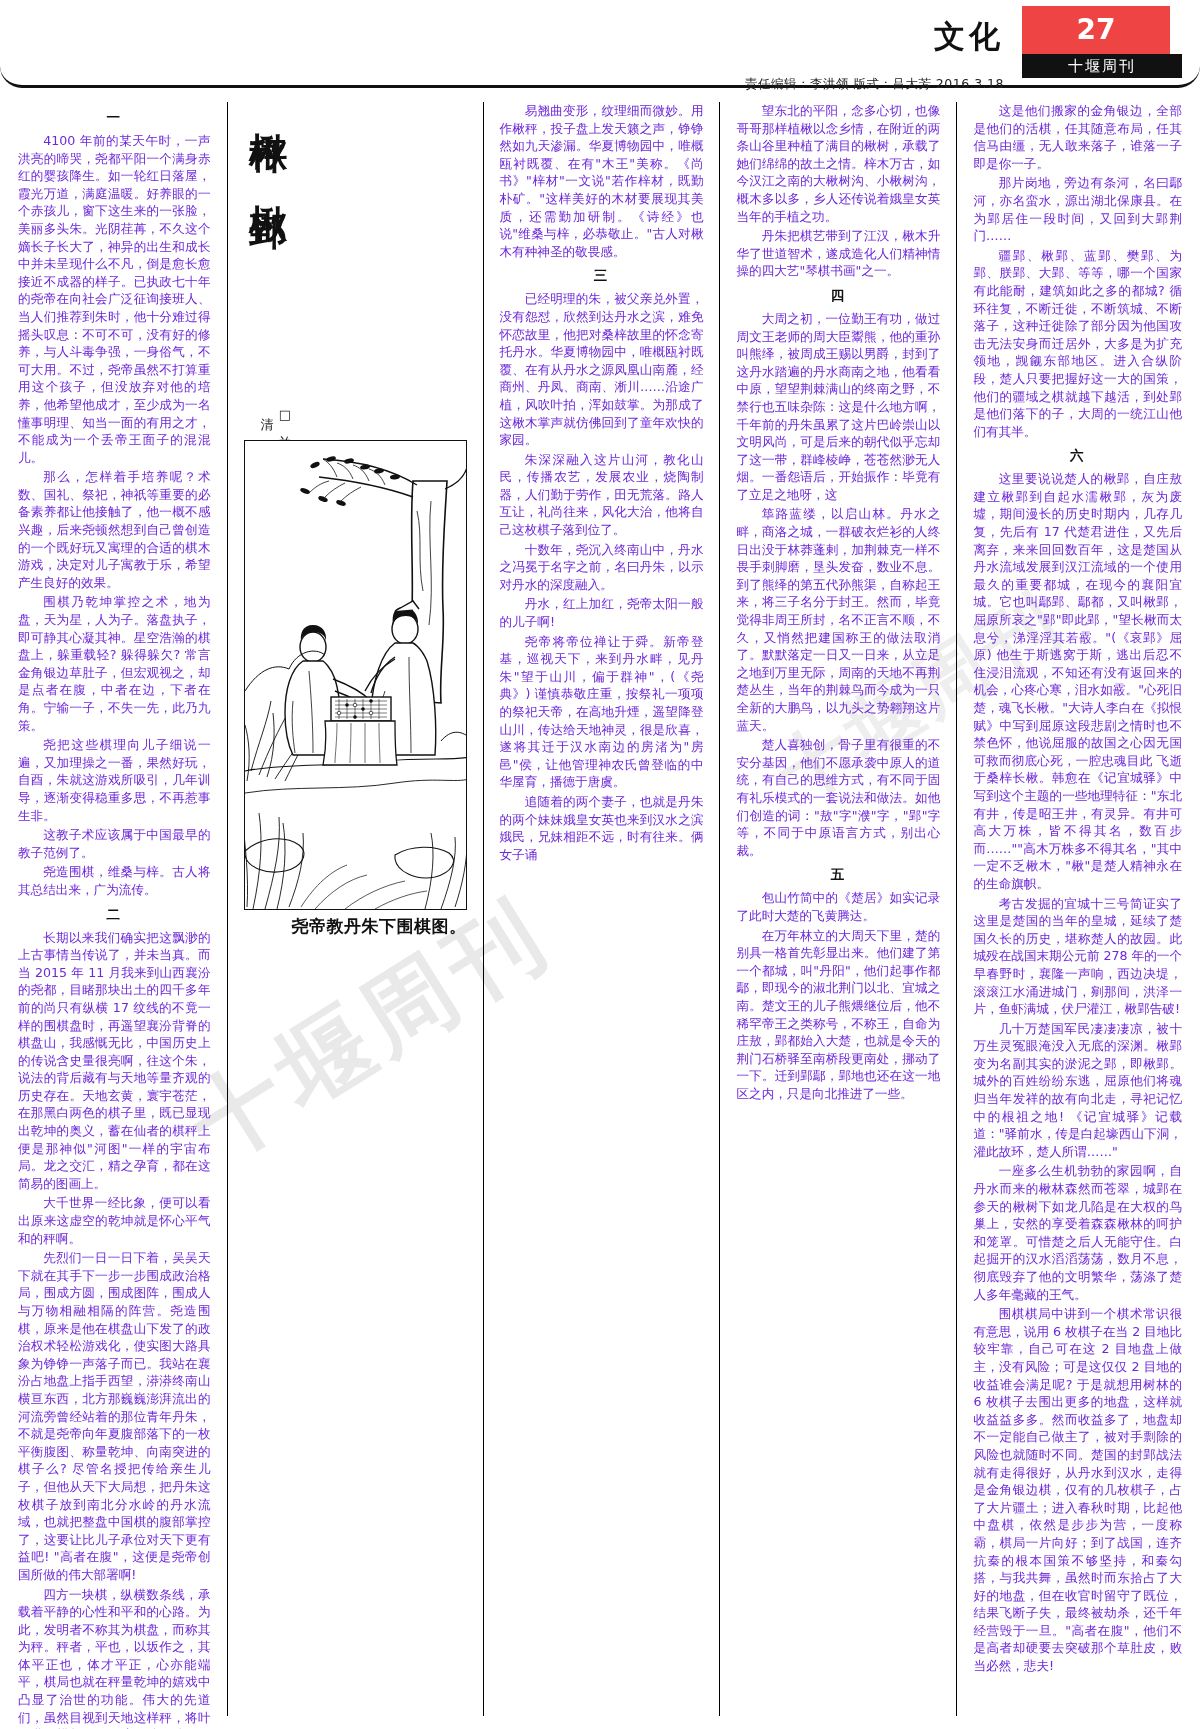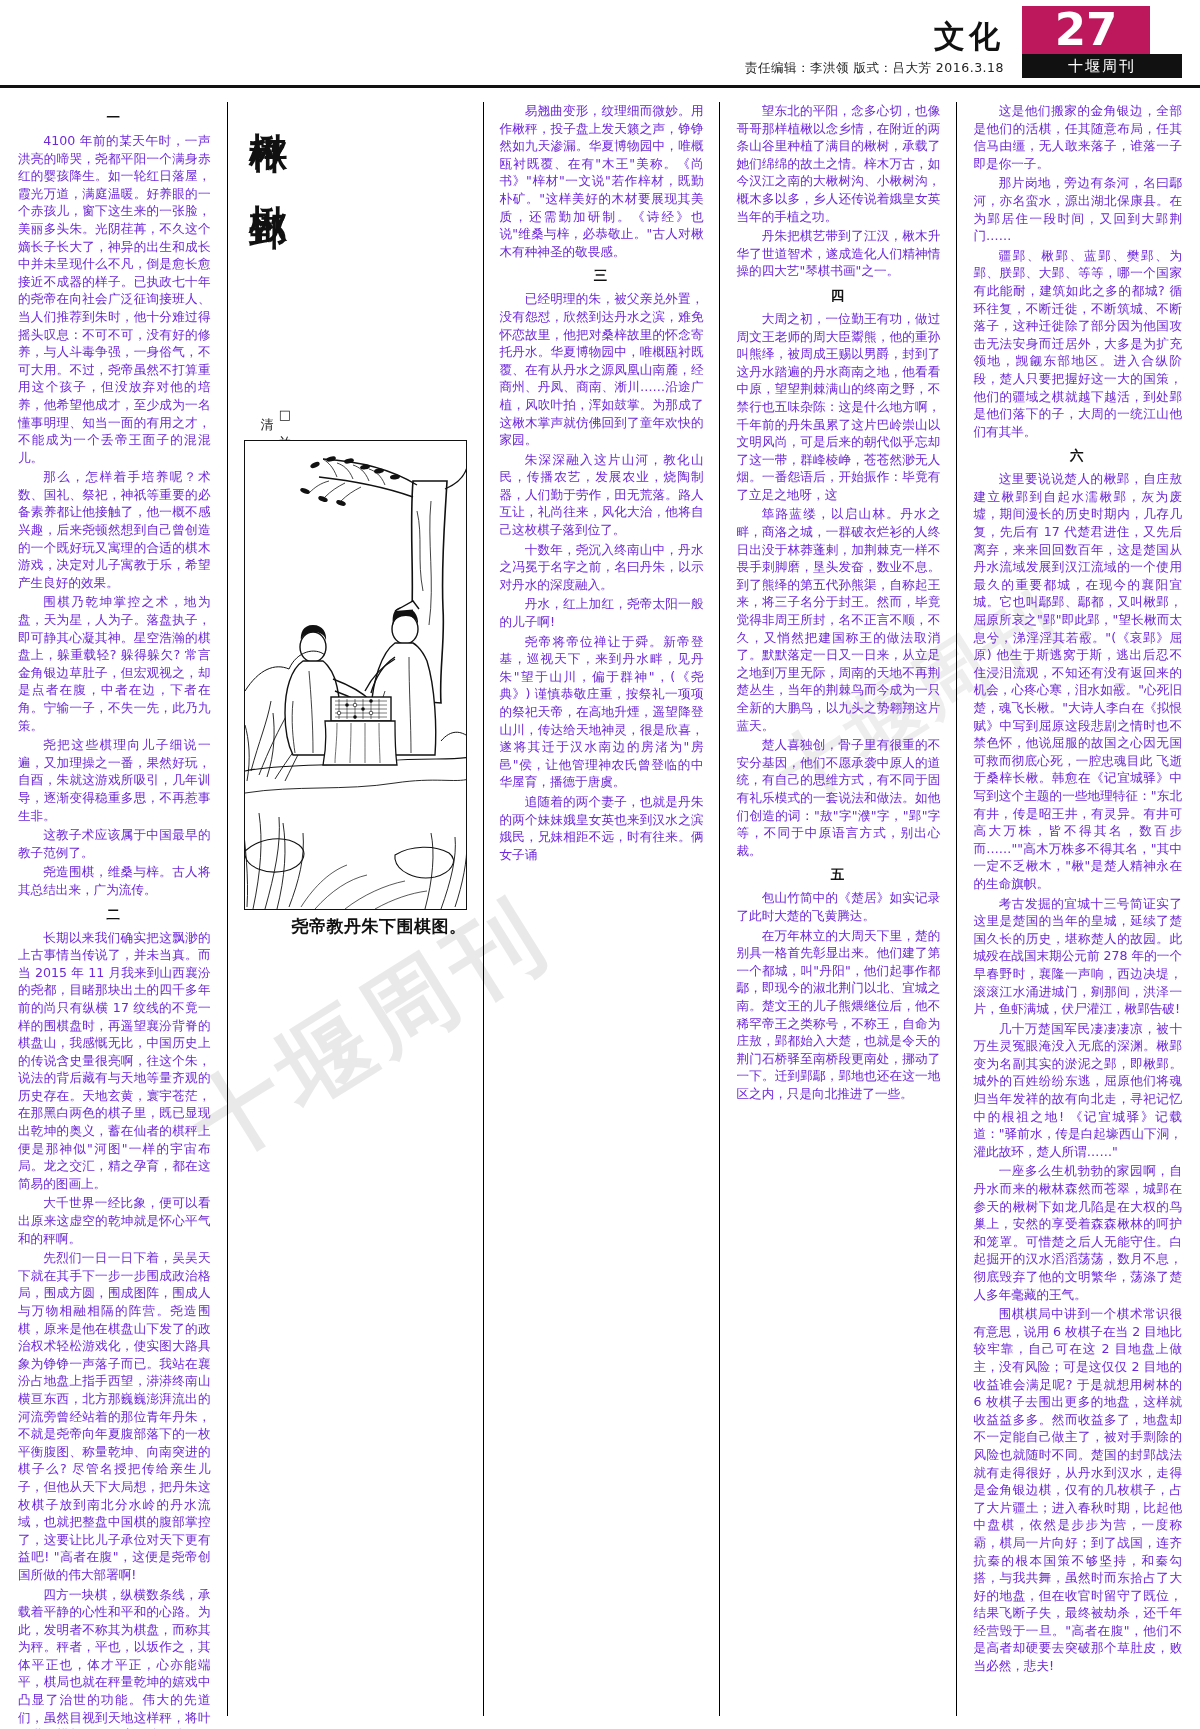--- a/index.html
+++ b/index.html
@@ -12,50 +12,51 @@
     position:relative;
     overflow:hidden;
   }
 
   
   .masthead {
     position:relative;
     height:88px;
     border-bottom:3px solid #111;
     padding:0 18px;
+    border-radius:22px;
   }
   .mast-title {
     position:absolute;
     right:196px; top:16px;
     font-size:31px;
     font-weight:bold;
     letter-spacing:4px;
     font-family:"DejaVu Sans","Liberation Sans",sans-serif;
   }
   .mast-credits {
     position:absolute;
-    right:196px; top:60px;
+    right:196px; top:76px;
     font-size:12.5px;
     color:#222;
     white-space:nowrap;
     letter-spacing:0.5px;
   }
   .mast-page-badge {
     position:absolute;
     right:18px; top:6px;
     width:160px; height:72px;
   }
   .badge-num-box {
     position:absolute;
     left:0; top:0;
-    width:128px; height:48px;
-    background:#be185d;
+    width:148px; height:48px;
+    background:#ef4444;
     color:#fff;
     text-align:center;
-    font-size:45px;
+    font-size:28px;
     line-height:48px;
     font-weight:bold;
   }
   .badge-sub-box {
     position:absolute;
     left:0; top:48px;
     width:160px; height:24px;
     background:#111;
     color:#fff;
     text-align:center;

